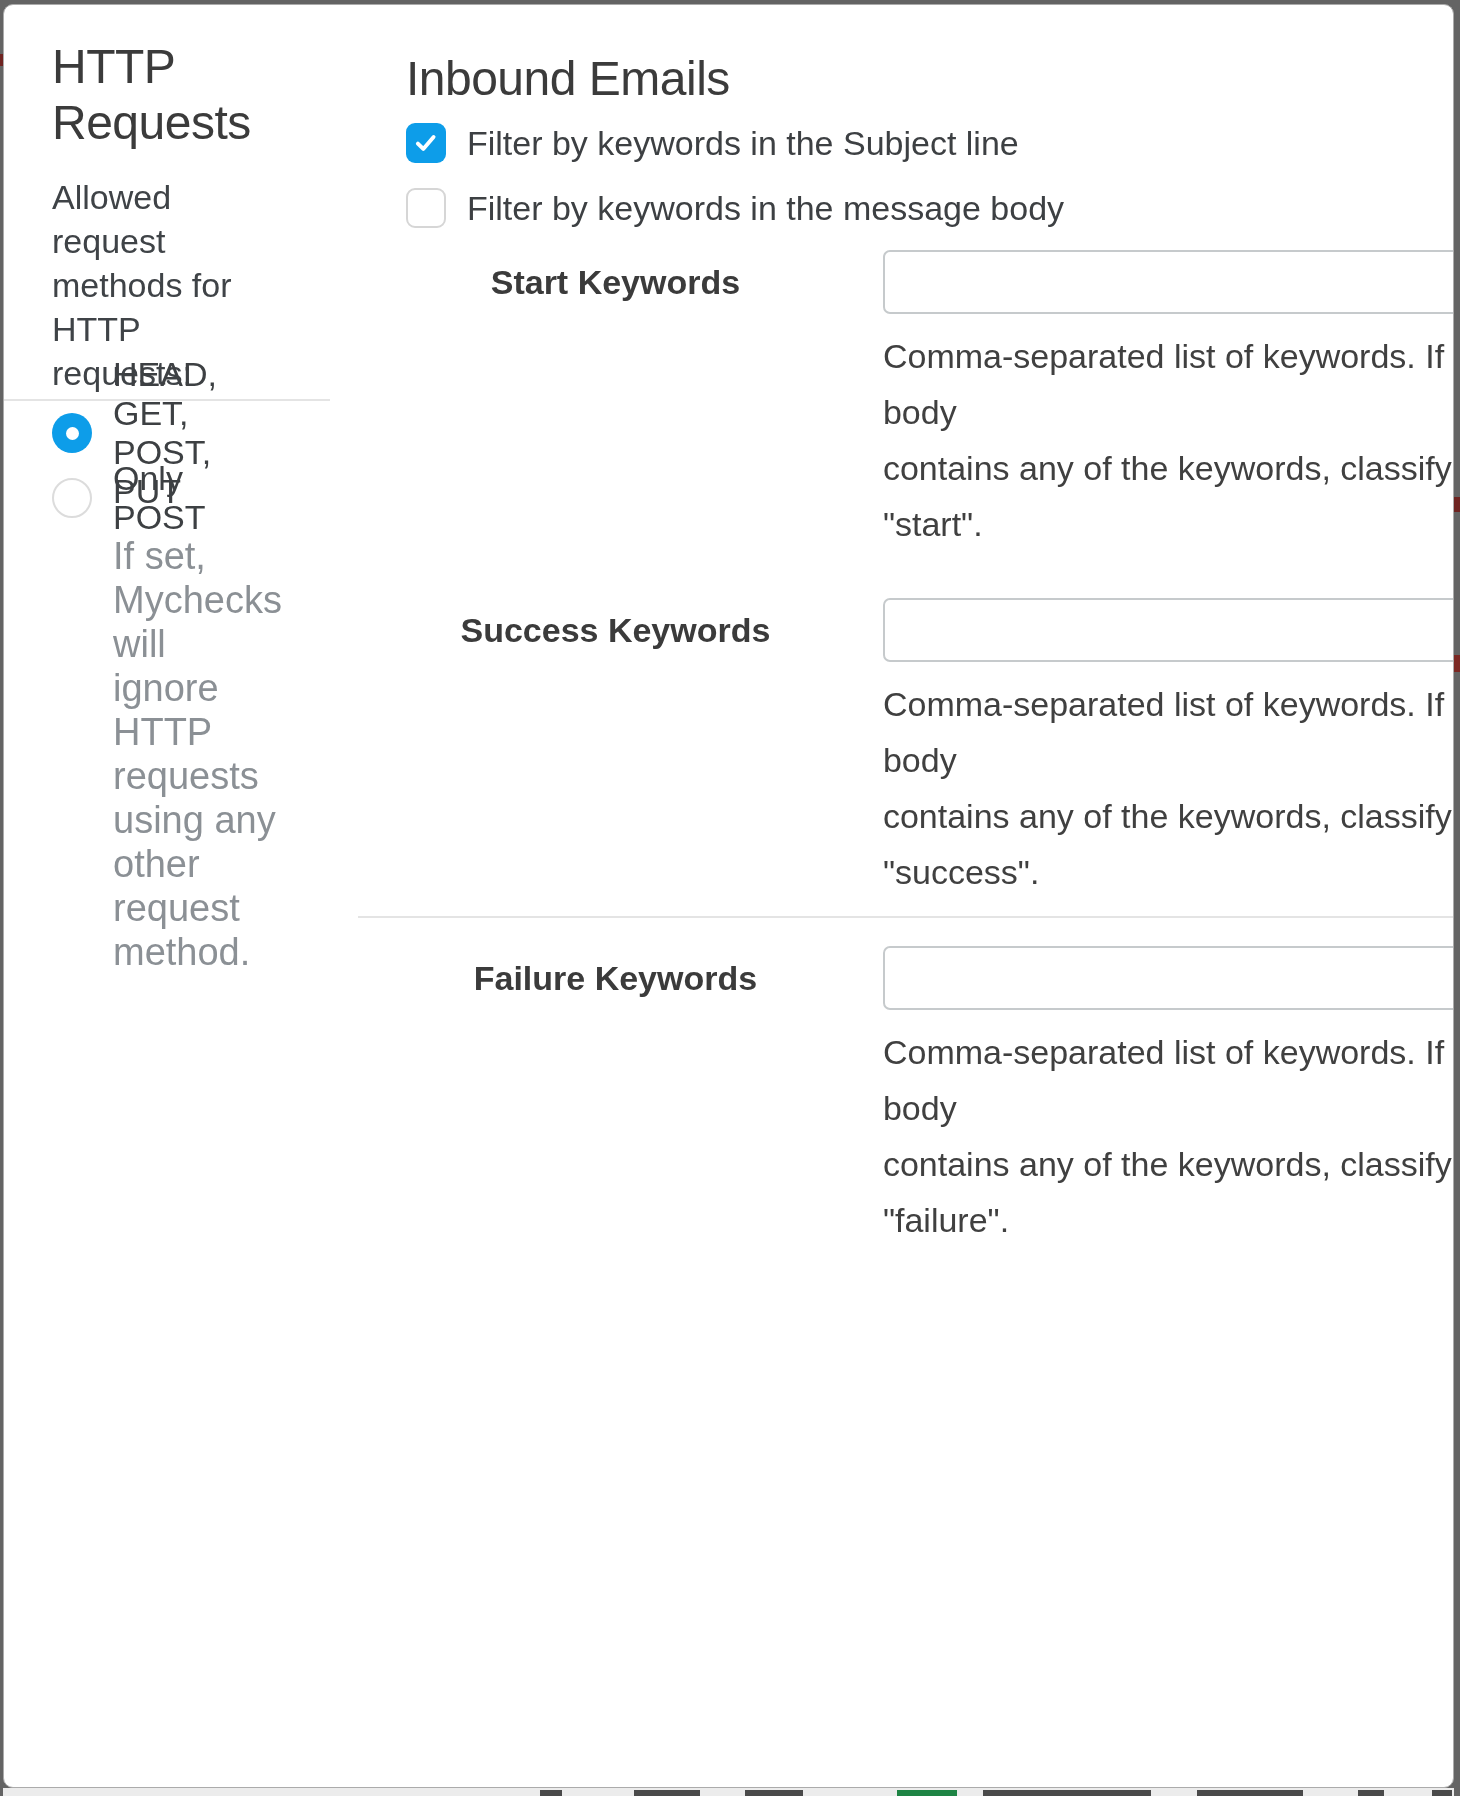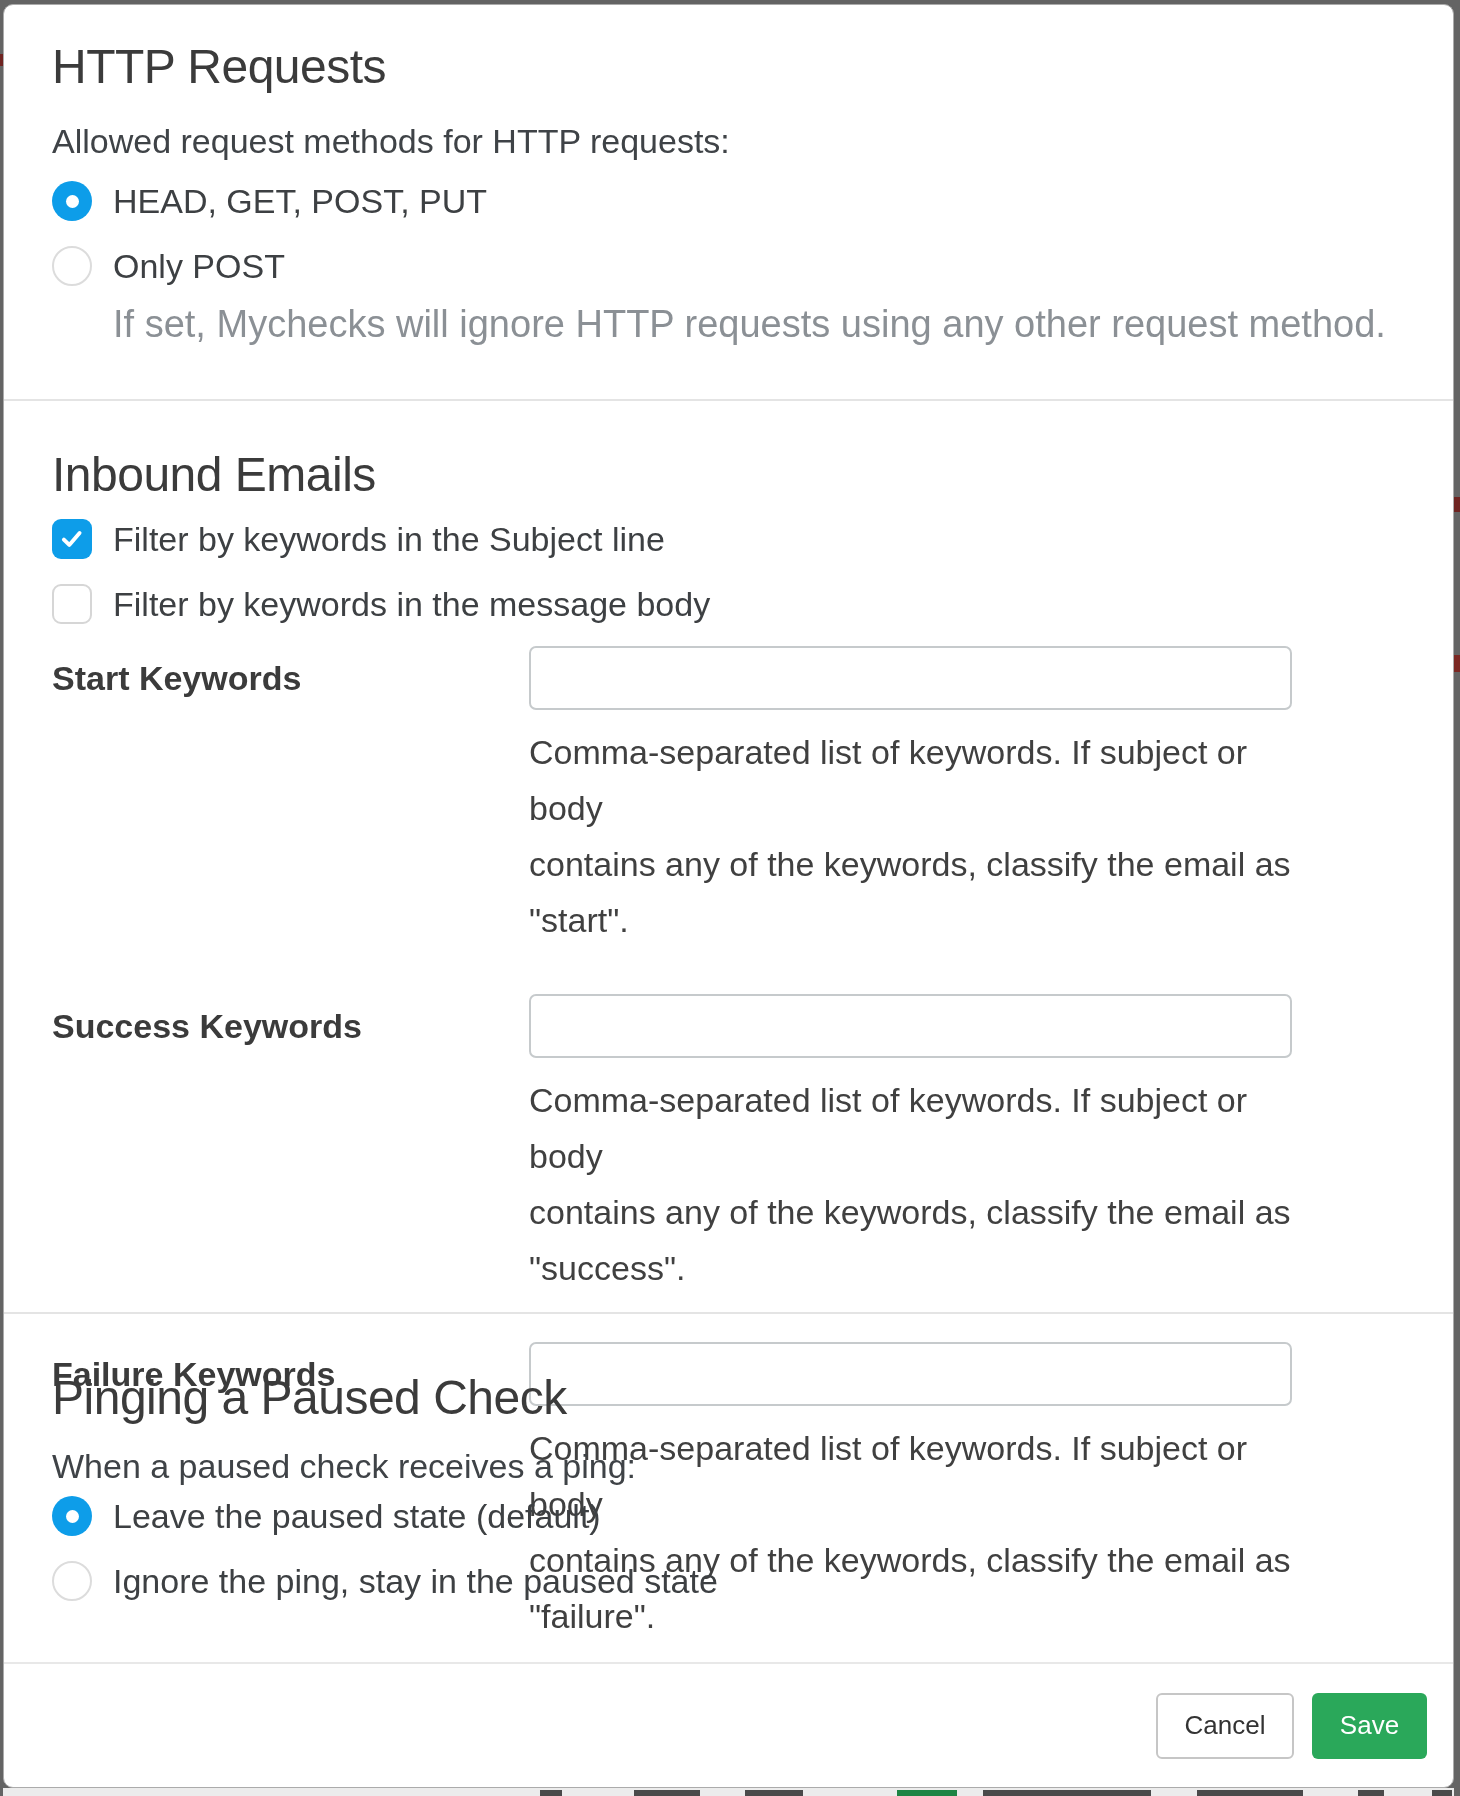--- a/index.html
+++ b/index.html
@@ -14,21 +14,22 @@
   
   .modal {
     position: absolute;
     left: 3px; top: 4px;
     width: 1451px; height: 1784px;
     background: #ffffff;
     border: 1px solid #ababab;
     border-radius: 10px;
     overflow: hidden;
     display: flex;
-    flex-direction: column;
+    flex-direction: row;
+    gap: 28px;
   }
 
   .section { padding-left: 48px; padding-right: 48px; }
   .sec-http    { height: 396px; border-bottom: 2px solid #e4e4e4; padding-top: 34px; }
   .sec-emails  { height: 913px; border-bottom: 2px solid #e4e4e4; padding-top: 46px; }
   .sec-paused  { height: 350px; border-bottom: 2px solid #e8e8e8; padding-top: 56px; }
 
   .section-title {
     font-size: 48px;
     font-weight: 400;
@@ -102,21 +103,21 @@
 
   .kw-group { margin-top: 22px; }
   .kw-group + .kw-group { margin-top: 46px; }
   .kw-row {
     display: flex;
     align-items: center;
     height: 64px;
   }
   .kw-label {
     flex: 0 0 477px;
-    text-align: left;
+    text-align: center;
     padding-right: 58px;
     font-size: 34px;
     font-weight: 700;
     color: #3b3b3b;
   }
   .kw-input {
     width: 763px; height: 64px;
     border: 2px solid #c6cacc;
     border-radius: 7px;
     background: #fff;

